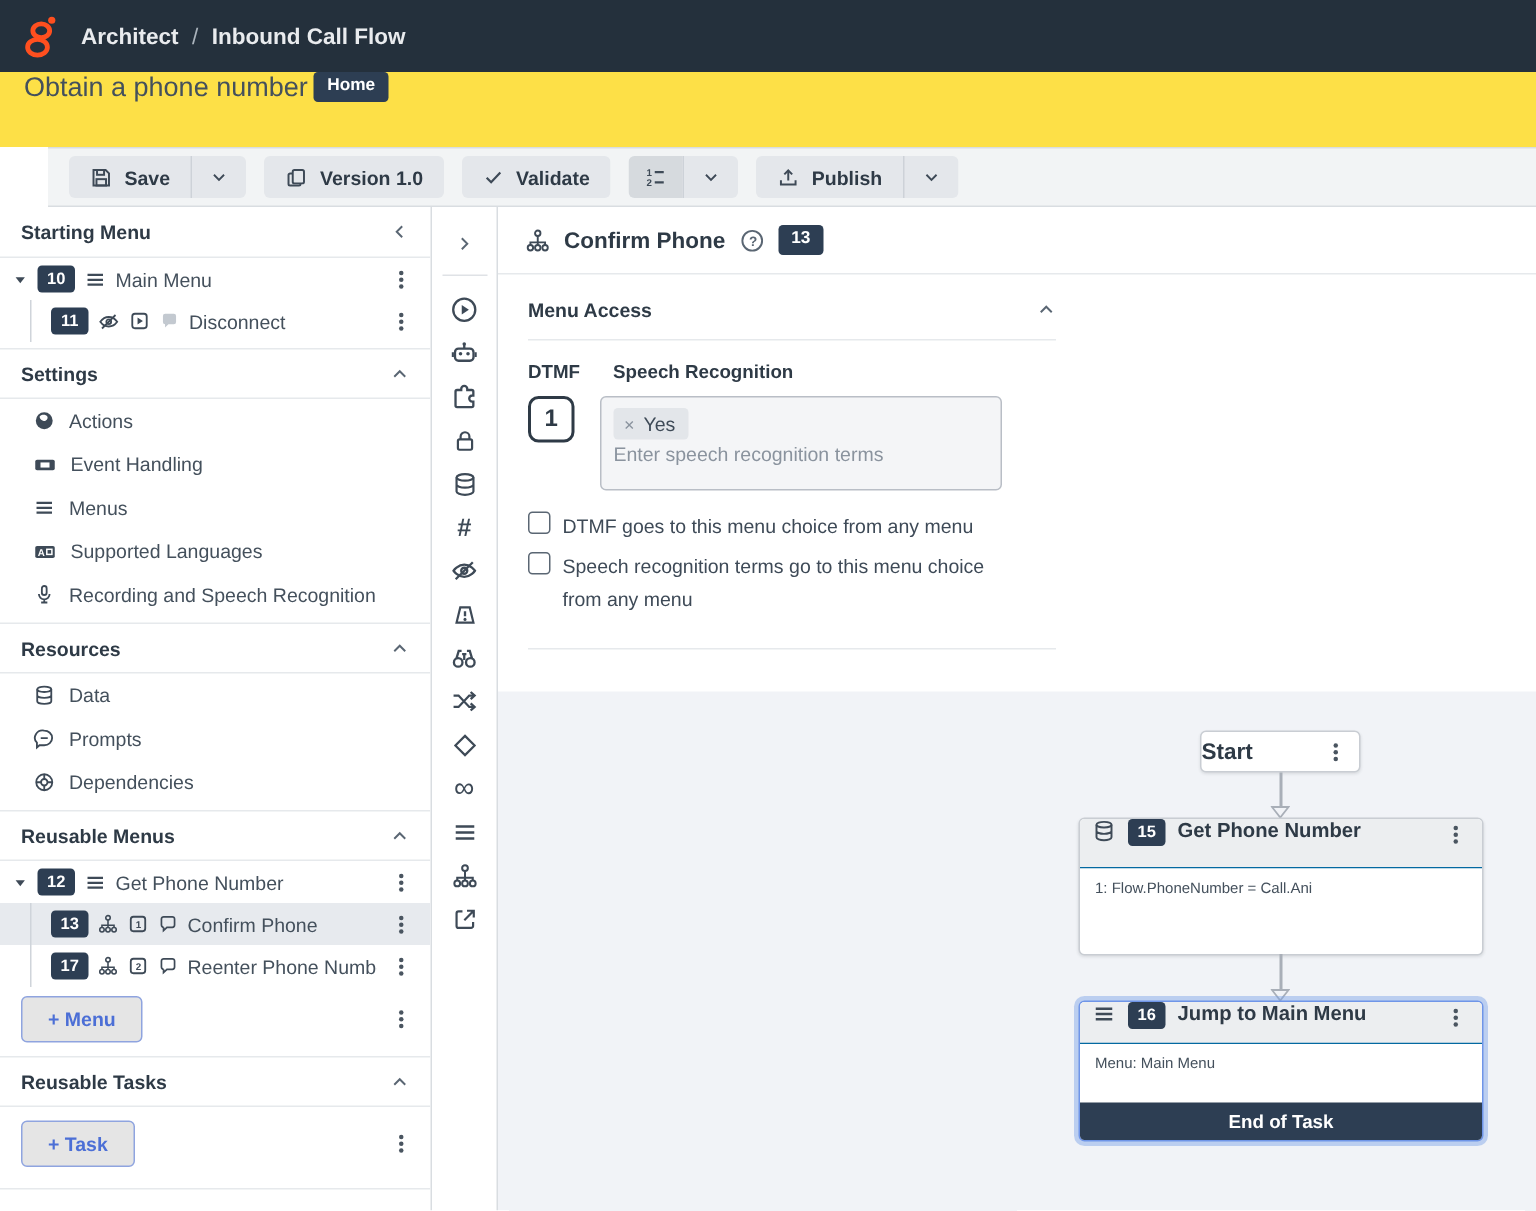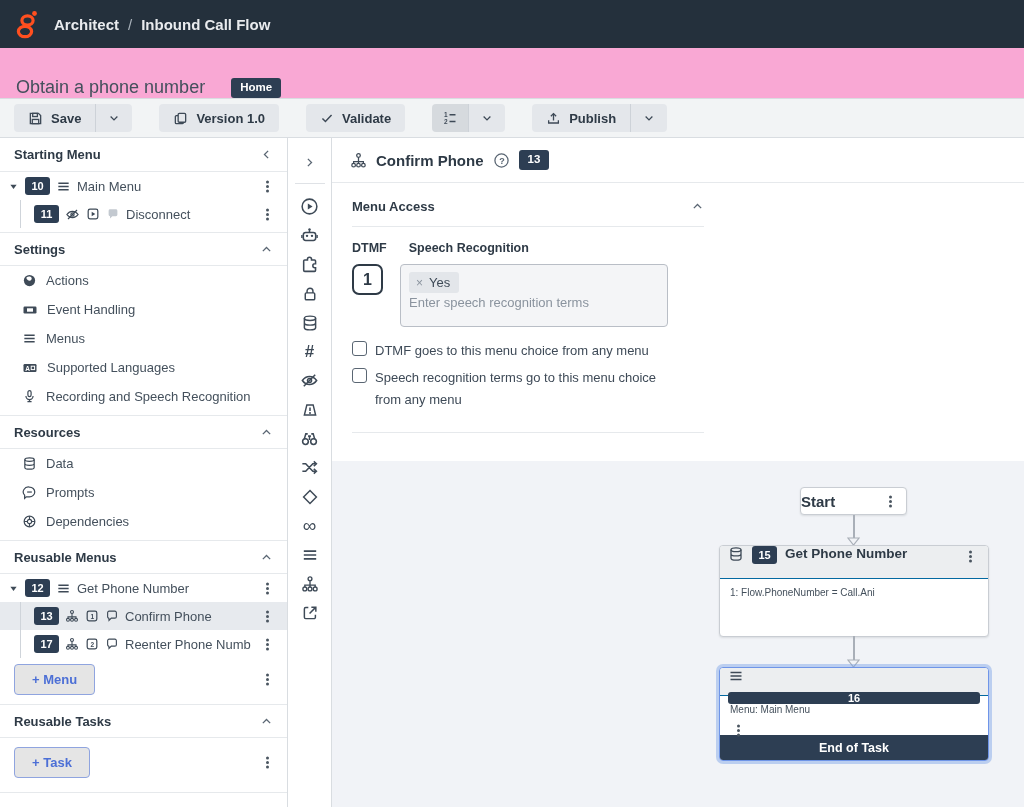--- a/index.html
+++ b/index.html
@@ -8,26 +8,26 @@
   svg { display:block; }
   .ic { color:#3e4a57; flex:none; }
 
   
   .topbar { height:48px; background:#24303c; display:flex; align-items:center; padding:0 14px; flex:none; }
   .logo { width:26px; height:30px; margin-right:14px; }
   .crumb { color:#e9ebee; font-size:15px; font-weight:bold; display:flex; gap:9px; align-items:center;}
   .crumb .sep { color:#aab3bc; font-weight:normal; }
 
   
-  .titlebar { height:50px; background:#f9a8d4; display:flex; align-items:flex-end; padding:0 16px; gap:26px; flex:none; }
+  .titlebar { height:50px; background:#fde047; display:flex; align-items:flex-start; padding:0 16px; gap:4px; flex:none; }
   .flow-title { font-size:18px; color:#44505c; }
   .badge { background:#2d3e53; color:#fff; font-size:11.5px; font-weight:bold; border-radius:3px; padding:3px 9px; line-height:1.2; }
 
   
-  .toolbar { height:40px; background:#f2f4f5; border-top:1px solid #d9dde1; border-bottom:1px solid #d9dde1; display:flex; align-items:center; padding:0 14px; gap:27px; flex:none; }
+  .toolbar { height:40px; background:#f2f4f5; border-top:1px solid #d9dde1; border-bottom:1px solid #d9dde1; display:flex; align-items:center; padding:0 14px; gap:12px; flex:none;margin-left:32px; }
   .tgroup { display:flex; border-radius:4px; overflow:hidden; }
   .tbtn { background:#e4e7eb; border:none; color:#2e3a46; font-weight:bold; font-size:13px; display:flex; align-items:center; gap:8px; padding:0 14px; height:28px; cursor:pointer; font-family:inherit;}
   .tbtn.chev { padding:0 12px; border-left:1px solid #cdd2d8; }
   .tbtn.icon-only { padding:0 10px; background:#d6dade; }
 
   
   .content { flex:1; display:flex; min-height:0; }
 
   
   .sidebar { width:288px; flex:none; border-right:1px solid #d9dde1; background:#fff; overflow:hidden; font-size:13px; color:#44505c; }
@@ -81,21 +81,21 @@
   
   .canvas { flex:1; background:#f1f3f7; position:relative; min-height:0; }
   .node { position:absolute; background:#fff; border:1px solid #c9cdd3; border-radius:4px; box-shadow:0 1px 2px rgba(40,50,60,.12); }
   .start-node { left:468px; top:26px; width:107px; height:28px; display:flex; align-items:center; padding:0 6px 0 0; }
   .start-lbl { flex:1; text-align:left; font-size:15px; font-weight:bold; color:#2e3a46; }
   .bignode { width:270px; left:387px; }
   .n15 { top:84px; }
   .n16 { top:206px; border-color:#6f95e8; box-shadow:0 0 0 3px rgba(122,162,230,.45); }
   .node-head { display:flex; gap:8px; padding:0 8px; background:#eceef0; border-bottom:1px solid #0369a1; border-radius:3px 3px 0 0; }
   .n15 .node-head { height:33px; }
-  .n16 .node-head { height:28px;flex-direction:column; }
+  .n16 .node-head { height:28px; }
   .node-title { flex:1; font-size:13.5px; font-weight:bold; color:#2e3a46; white-space:nowrap; overflow:hidden; }
   .node-body { font-size:10px; color:#44505c; padding:8px 10px; }
   .n15 .node-body { height:57px; }
   .n16 .node-body { height:39px; }
   .node-foot { height:25px; background:#2d3e53; color:#fff; font-size:12.5px; font-weight:bold; display:flex; align-items:center; justify-content:center; border-radius:0 0 3px 3px; }
   .link { position:absolute; left:521px; width:1.5px; background:#a9afb8; }
   .l1 { top:54px; height:23px; }
   .l2 { top:175px; height:24px; }
   .ah { position:absolute; left:515px; }
   .a1 { top:76px; } .a2 { top:198px; }

